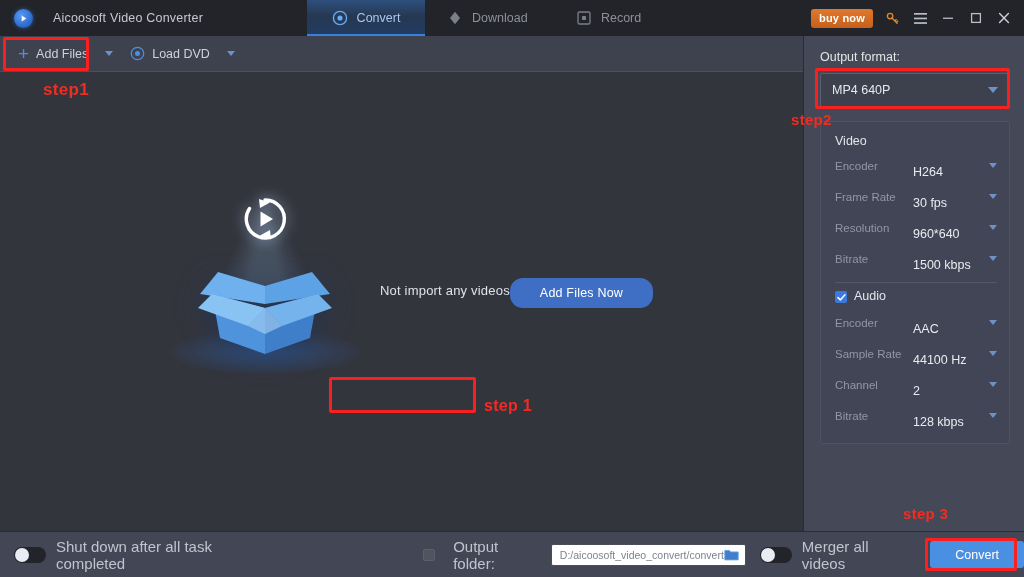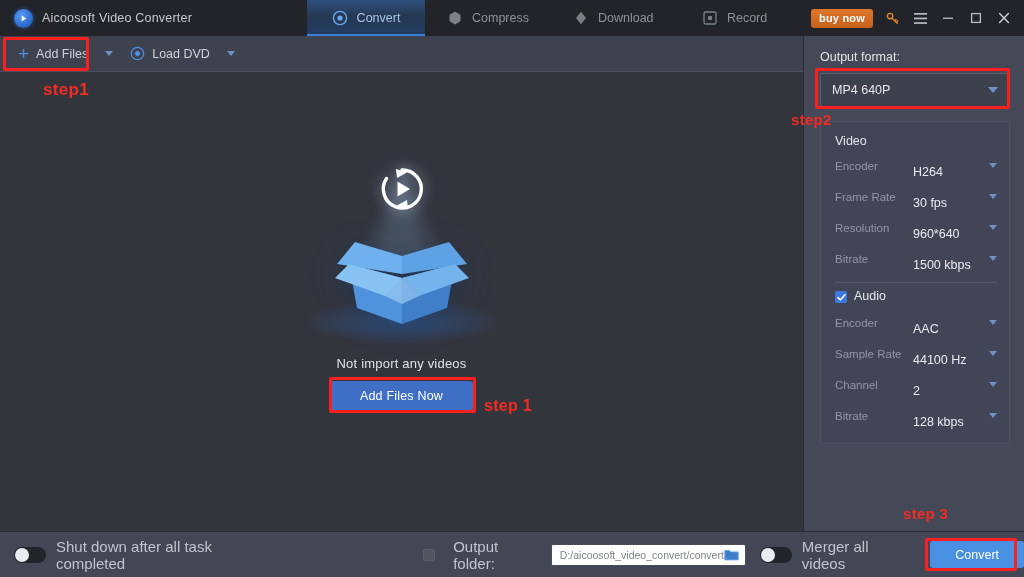--- a/index.html
+++ b/index.html
@@ -13,21 +13,21 @@
   }
   .app{ position:relative; width:1024px; height:577px; display:flex; flex-direction:column; }
 
   
   .titlebar{
     height:36px; flex:0 0 36px;
     background:#222429;
     display:flex; align-items:stretch;
     position:relative; z-index:5;
   }
-  .brand{ display:flex; align-items:center; gap:9px; padding:0 14px; flex:0 0 auto; width:307px;}
+  .brand{ display:flex; align-items:center; gap:20px; padding:0 14px; flex:0 0 auto; width:307px;}
   .brand-logo{
     width:19px;height:19px;border-radius:50%;
     background:radial-gradient(circle at 38% 34%, #5b9bf5 0%, #2f6fd0 58%, #1f4f9e 100%);
     display:flex;align-items:center;justify-content:center;
     box-shadow:0 0 4px rgba(60,130,240,.55);
   }
   .brand-logo svg{width:11px;height:11px;display:block}
   .brand-title{ font-size:12.5px; color:#c6c9d1; letter-spacing:.2px; white-space:nowrap;}
 
   .tabs{ display:flex; align-items:stretch; flex:1 1 auto; }
@@ -67,21 +67,21 @@
     display:flex;align-items:center;gap:0;padding:0 10px;
     border-bottom:1px solid #4b4e5b;
   }
   .tbtn{ display:flex;align-items:center;gap:7px;padding:4px 8px;color:#cfd2da;font-size:12.5px;}
   .plus{ color:#4a90e2; font-size:19px; line-height:14px; font-weight:300;}
   .caret{ width:0;height:0;border-left:4px solid transparent;border-right:4px solid transparent;border-top:5px solid #6d92c8; margin:0 9px;}
   .dvd-ico{width:15px;height:15px}
 
   
   .stage{ flex:1 1 auto; position:relative; display:flex; align-items:center; justify-content:center; background:#33353d;}
-  .empty{ display:flex;flex-direction:column;align-items:center; margin-top:-28px;}
+  .empty{ display:flex;flex-direction:row;align-items:center; margin-top:-28px;}
   .artwrap{ position:relative; width:230px;height:185px; display:flex;align-items:flex-end;justify-content:center;}
   .beam{
     position:absolute; left:50%; top:0; transform:translateX(-50%);
     width:0;height:0;
     border-left:48px solid transparent;border-right:48px solid transparent;
     border-bottom:105px solid rgba(150,185,235,.10);
     filter:blur(5px);
   }
   .beam2{
     position:absolute; left:50%; top:4px; transform:translateX(-50%);
@@ -98,21 +98,21 @@
   .box{ position:relative; width:150px;height:118px; margin-bottom:20px;}
   .box svg{ width:150px;height:118px;display:block; filter:drop-shadow(0 6px 14px rgba(20,50,100,.45));}
   .refresh{
     position:absolute; left:50%; top:-4px; transform:translateX(-50%);
     width:56px;height:56px;
   }
   .refresh svg{width:56px;height:56px;display:block;filter:drop-shadow(0 0 7px rgba(190,220,255,.65));}
   .empty-text{ color:#dfe2e8;font-size:13px;margin-top:6px; letter-spacing:.2px;}
   .add-now{
     margin-top:10px; background:#3e6fc4; color:#fff; font-size:12.5px;
-    padding:8px 30px; border-radius:3px; letter-spacing:.2px;
+    padding:8px 30px; border-radius:13px; letter-spacing:.2px;
   }
 
   
   .right{
     flex:0 0 221px; background:#454857; border-left:1px solid #2a2c33;
     padding:14px 14px 0 16px; position:relative;
   }
   .of-label{ color:#e5e5e5; font-size:12.5px; margin-bottom:9px;}
   .fmt-select{
     height:34px; background:#3d404d; border:1px solid #5a5e6e; border-radius:2px;
@@ -174,28 +174,20 @@
 
     <div class="tabs">
       <div class="tab active">
         <span class="tico">
           <svg viewBox="0 0 16 16">
               <circle cx="8" cy="8" r="6.6" fill="none" stroke="#69a8f2" stroke-width="1.4"></circle>
               <circle cx="8" cy="8" r="2.6" fill="#69a8f2"></circle>
             </svg>
         </span>
         <span>Convert</span>
-      </div>
-      <div class="tab">
-        <span class="tico">
-          <svg viewBox="0 0 16 16">
-              <polygon points="8,1.6 13.5,4.8 13.5,11.2 8,14.4 2.5,11.2 2.5,4.8" fill="#8b9099"></polygon>
-            </svg>
-        </span>
-        <span>Compress</span>
       </div>
       <div class="tab">
         <span class="tico">
           <svg viewBox="0 0 16 16">
               <path d="M8 1.8 L13 8 L8 14.2 L3 8 Z" fill="#8b9099"></path>
             </svg>
         </span>
         <span>Download</span>
       </div>
       <div class="tab">

